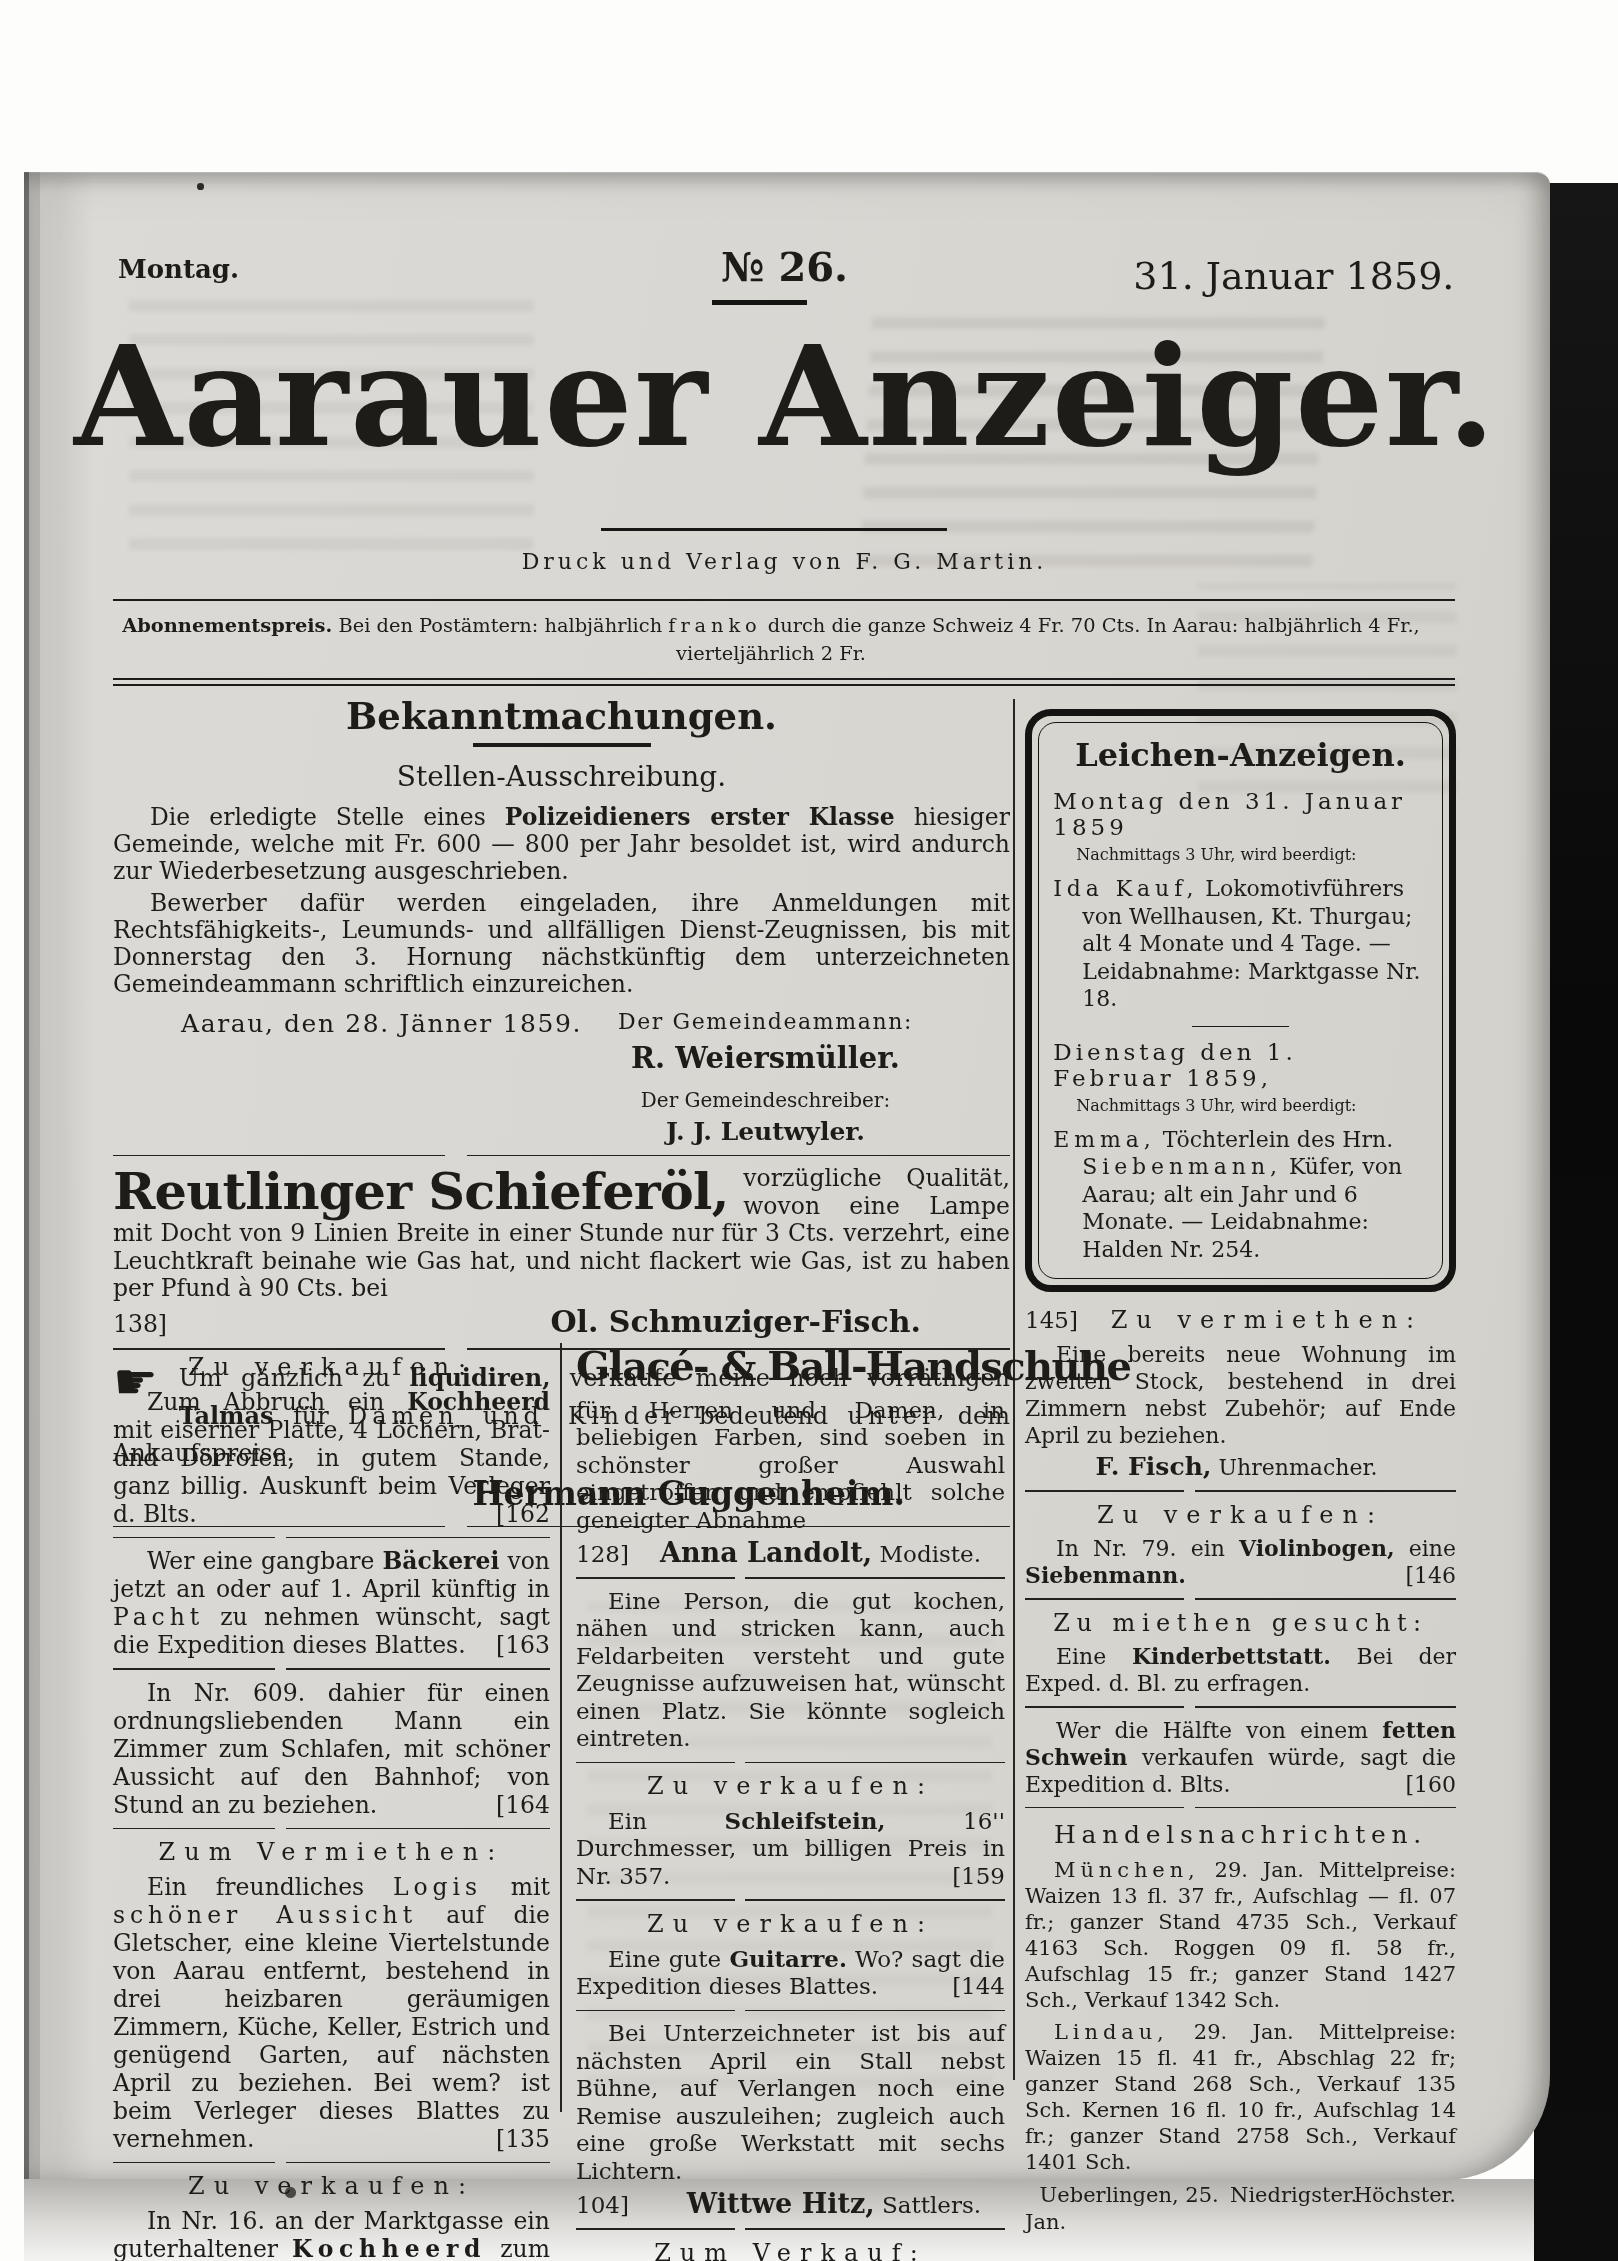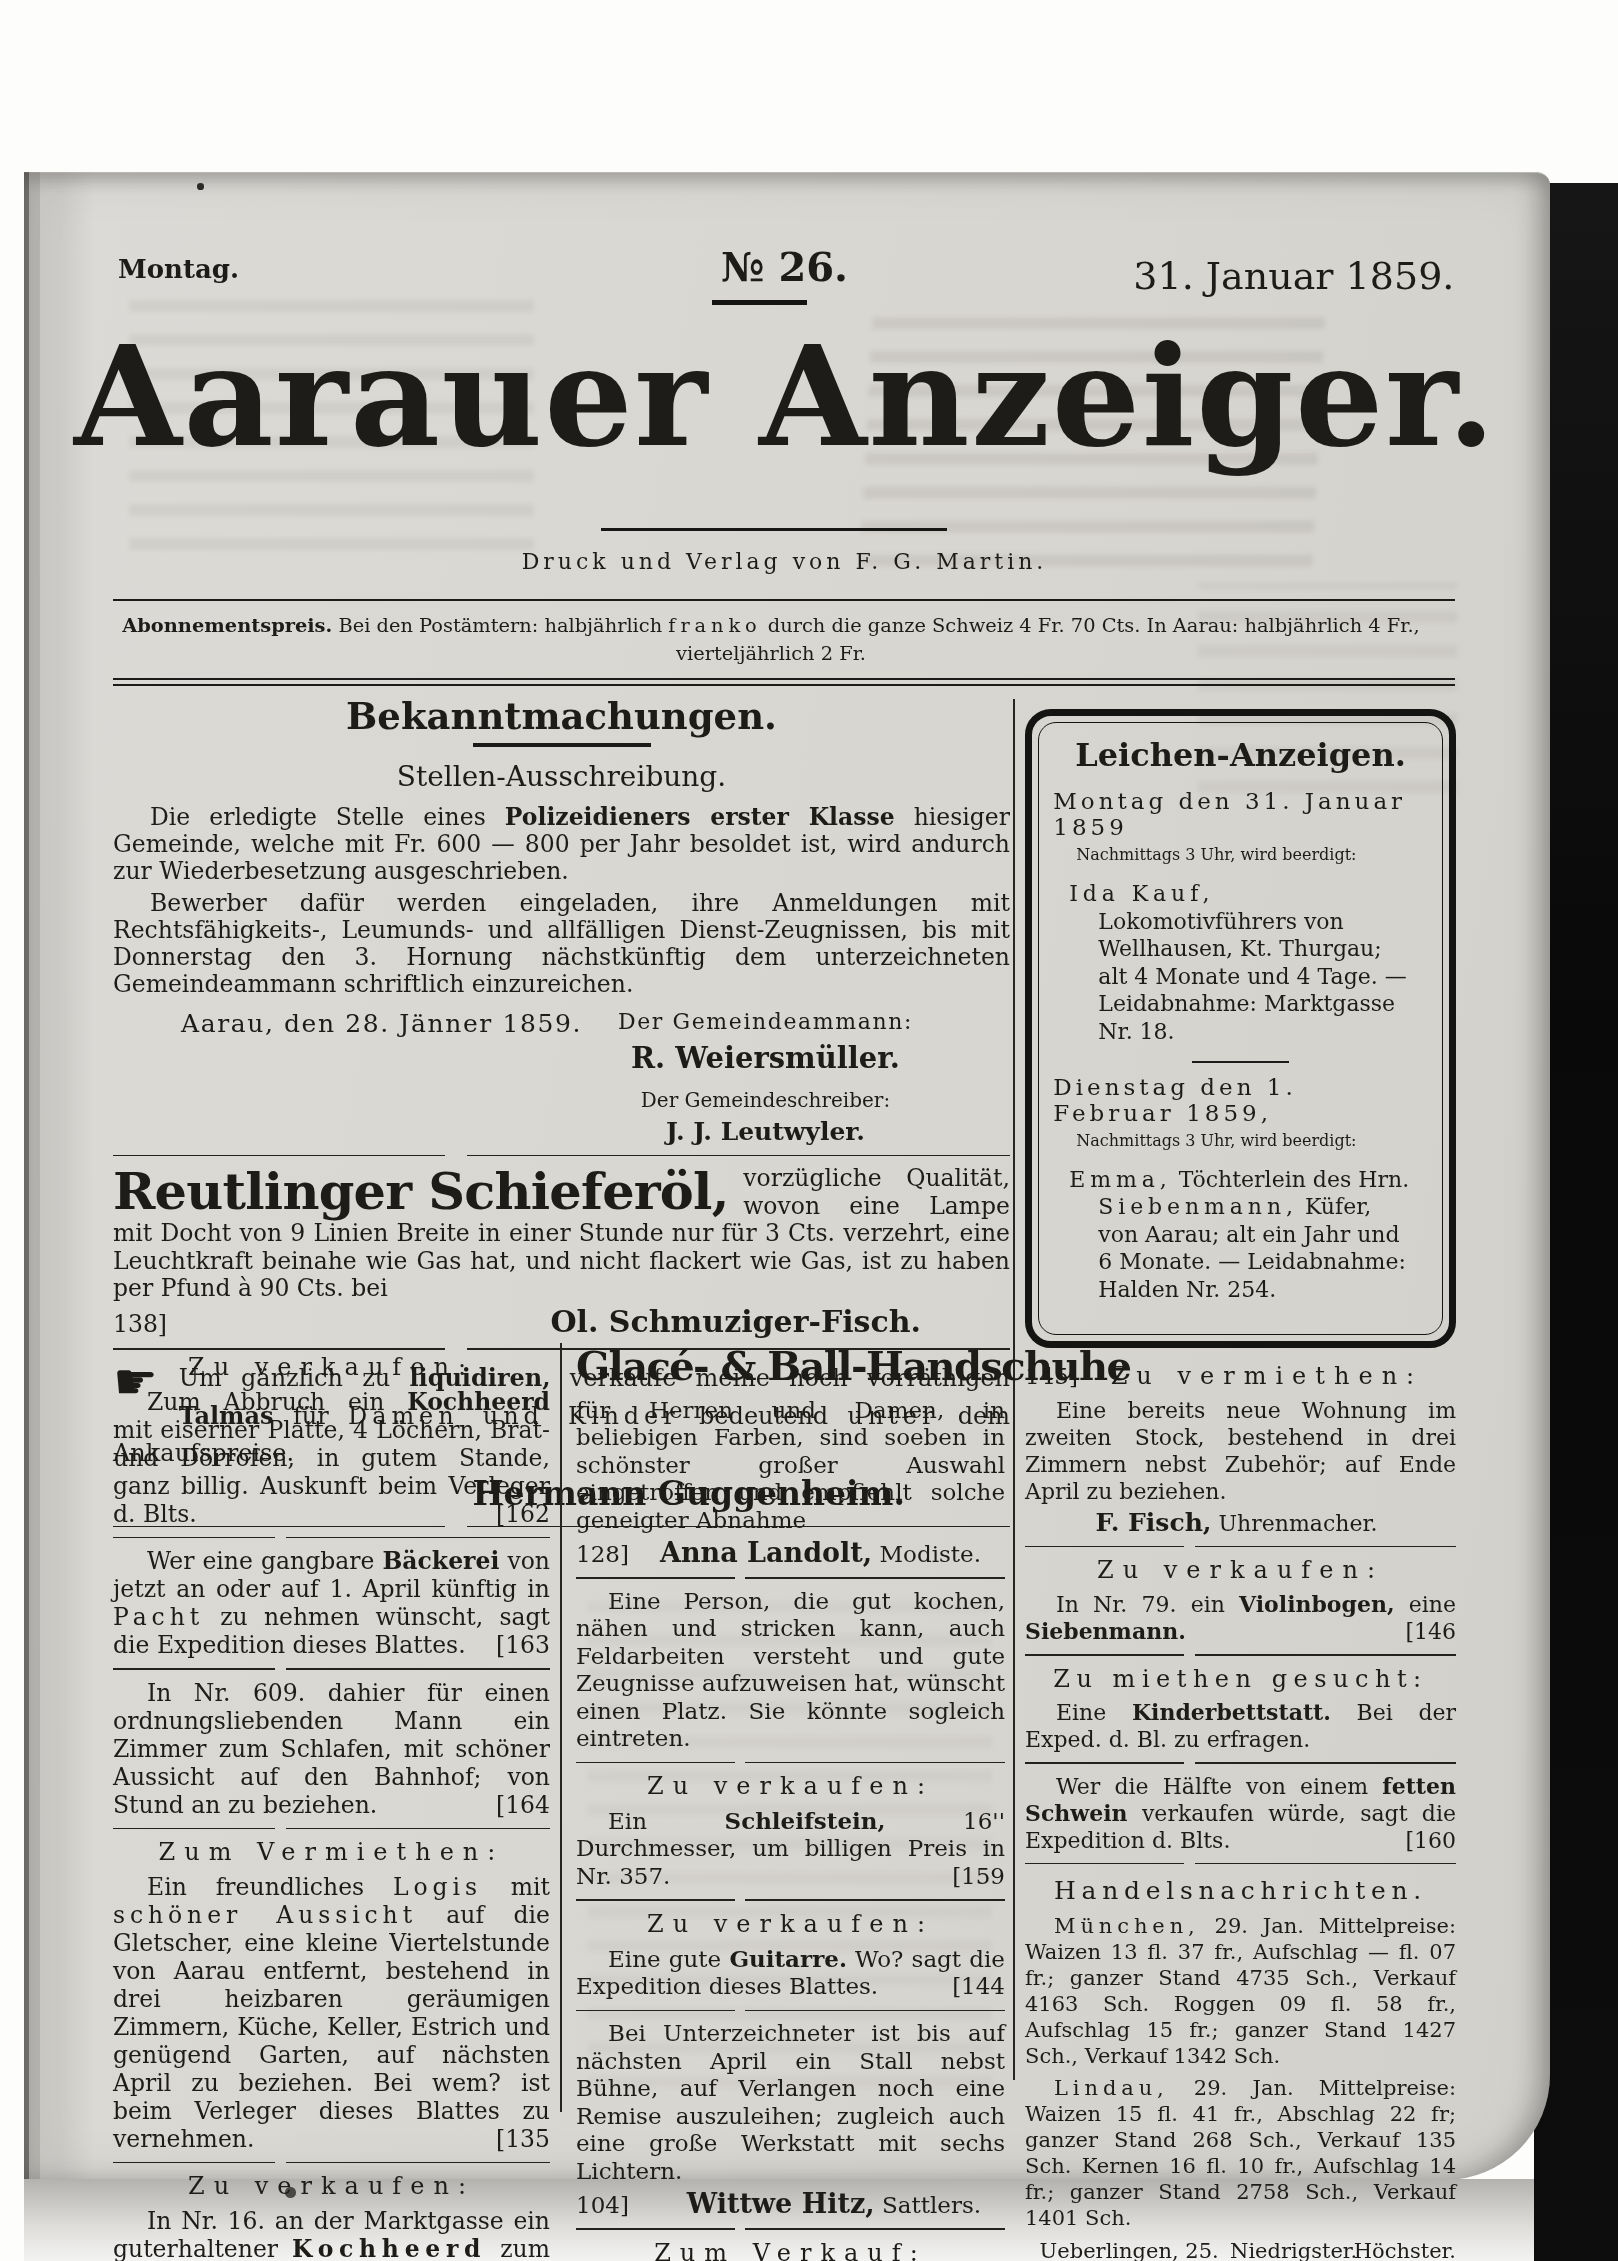--- a/index.html
+++ b/index.html
@@ -79,21 +79,21 @@
   .big-head{font-size:40px;font-weight:bold;letter-spacing:-1.6px;text-align:center;margin:1.6px 0 8px;white-space:nowrap;}
   .sigrow{display:flex;align-items:baseline;font-size:23px;margin-top:3.2px;}
   .sigrow .sig{margin-left:auto;margin-right:24px;}
   .sigrow .sig b{font-size:27px;}
   
   .death-box{border:7.3px solid #141412;border-radius:26px;padding:5.7px;margin-bottom:9.7px;}
   .death-inner{border:1.6px solid #141412;border-radius:18px;padding:11.3px 14.6px 14.6px;}
   .death-title{text-align:center;font-size:32px;font-weight:bold;margin:1.6px 0 14.6px;}
   .d-line1{font-size:23px;letter-spacing:4px;margin:0 0 4.9px;}
   .d-line2{font-size:16px;margin:0 0 11.3px;padding-left:23px;}
-  .d-body{font-size:22px;line-height:27.5px;margin:16px;padding-left:29px;text-indent:-29px;}
+  .d-body{font-size:22px;line-height:27.5px;margin:0;padding-left:29px;text-indent:-29px;}
   .d-sep{width:97px;height:1.6px;background:#1b1b19;border:none;margin:13px auto 11.3px;}
   .rent-head{display:flex;align-items:baseline;font-size:23px;}
   .rent-head .num{flex:0 0 auto;}
   .rent-head .ad-h{flex:1;margin:4.9px 0 6.5px;}
   .col-right .sigline{text-align:center;font-size:22px;margin:3.2px 8px 0 0;}
   .col-right .sigline b{font-size:25px;}
   .trade-title{text-align:center;font-size:25px;letter-spacing:5.7px;margin:11.3px 0 8px;}
   .col-right p.trade{font-size:21px;line-height:26px;text-align:justify;text-indent:29px;margin:0 0 6.5px;}
   .pt{font-size:21px;line-height:27px;margin-bottom:6.5px;}
   .pt-head{display:flex;}

